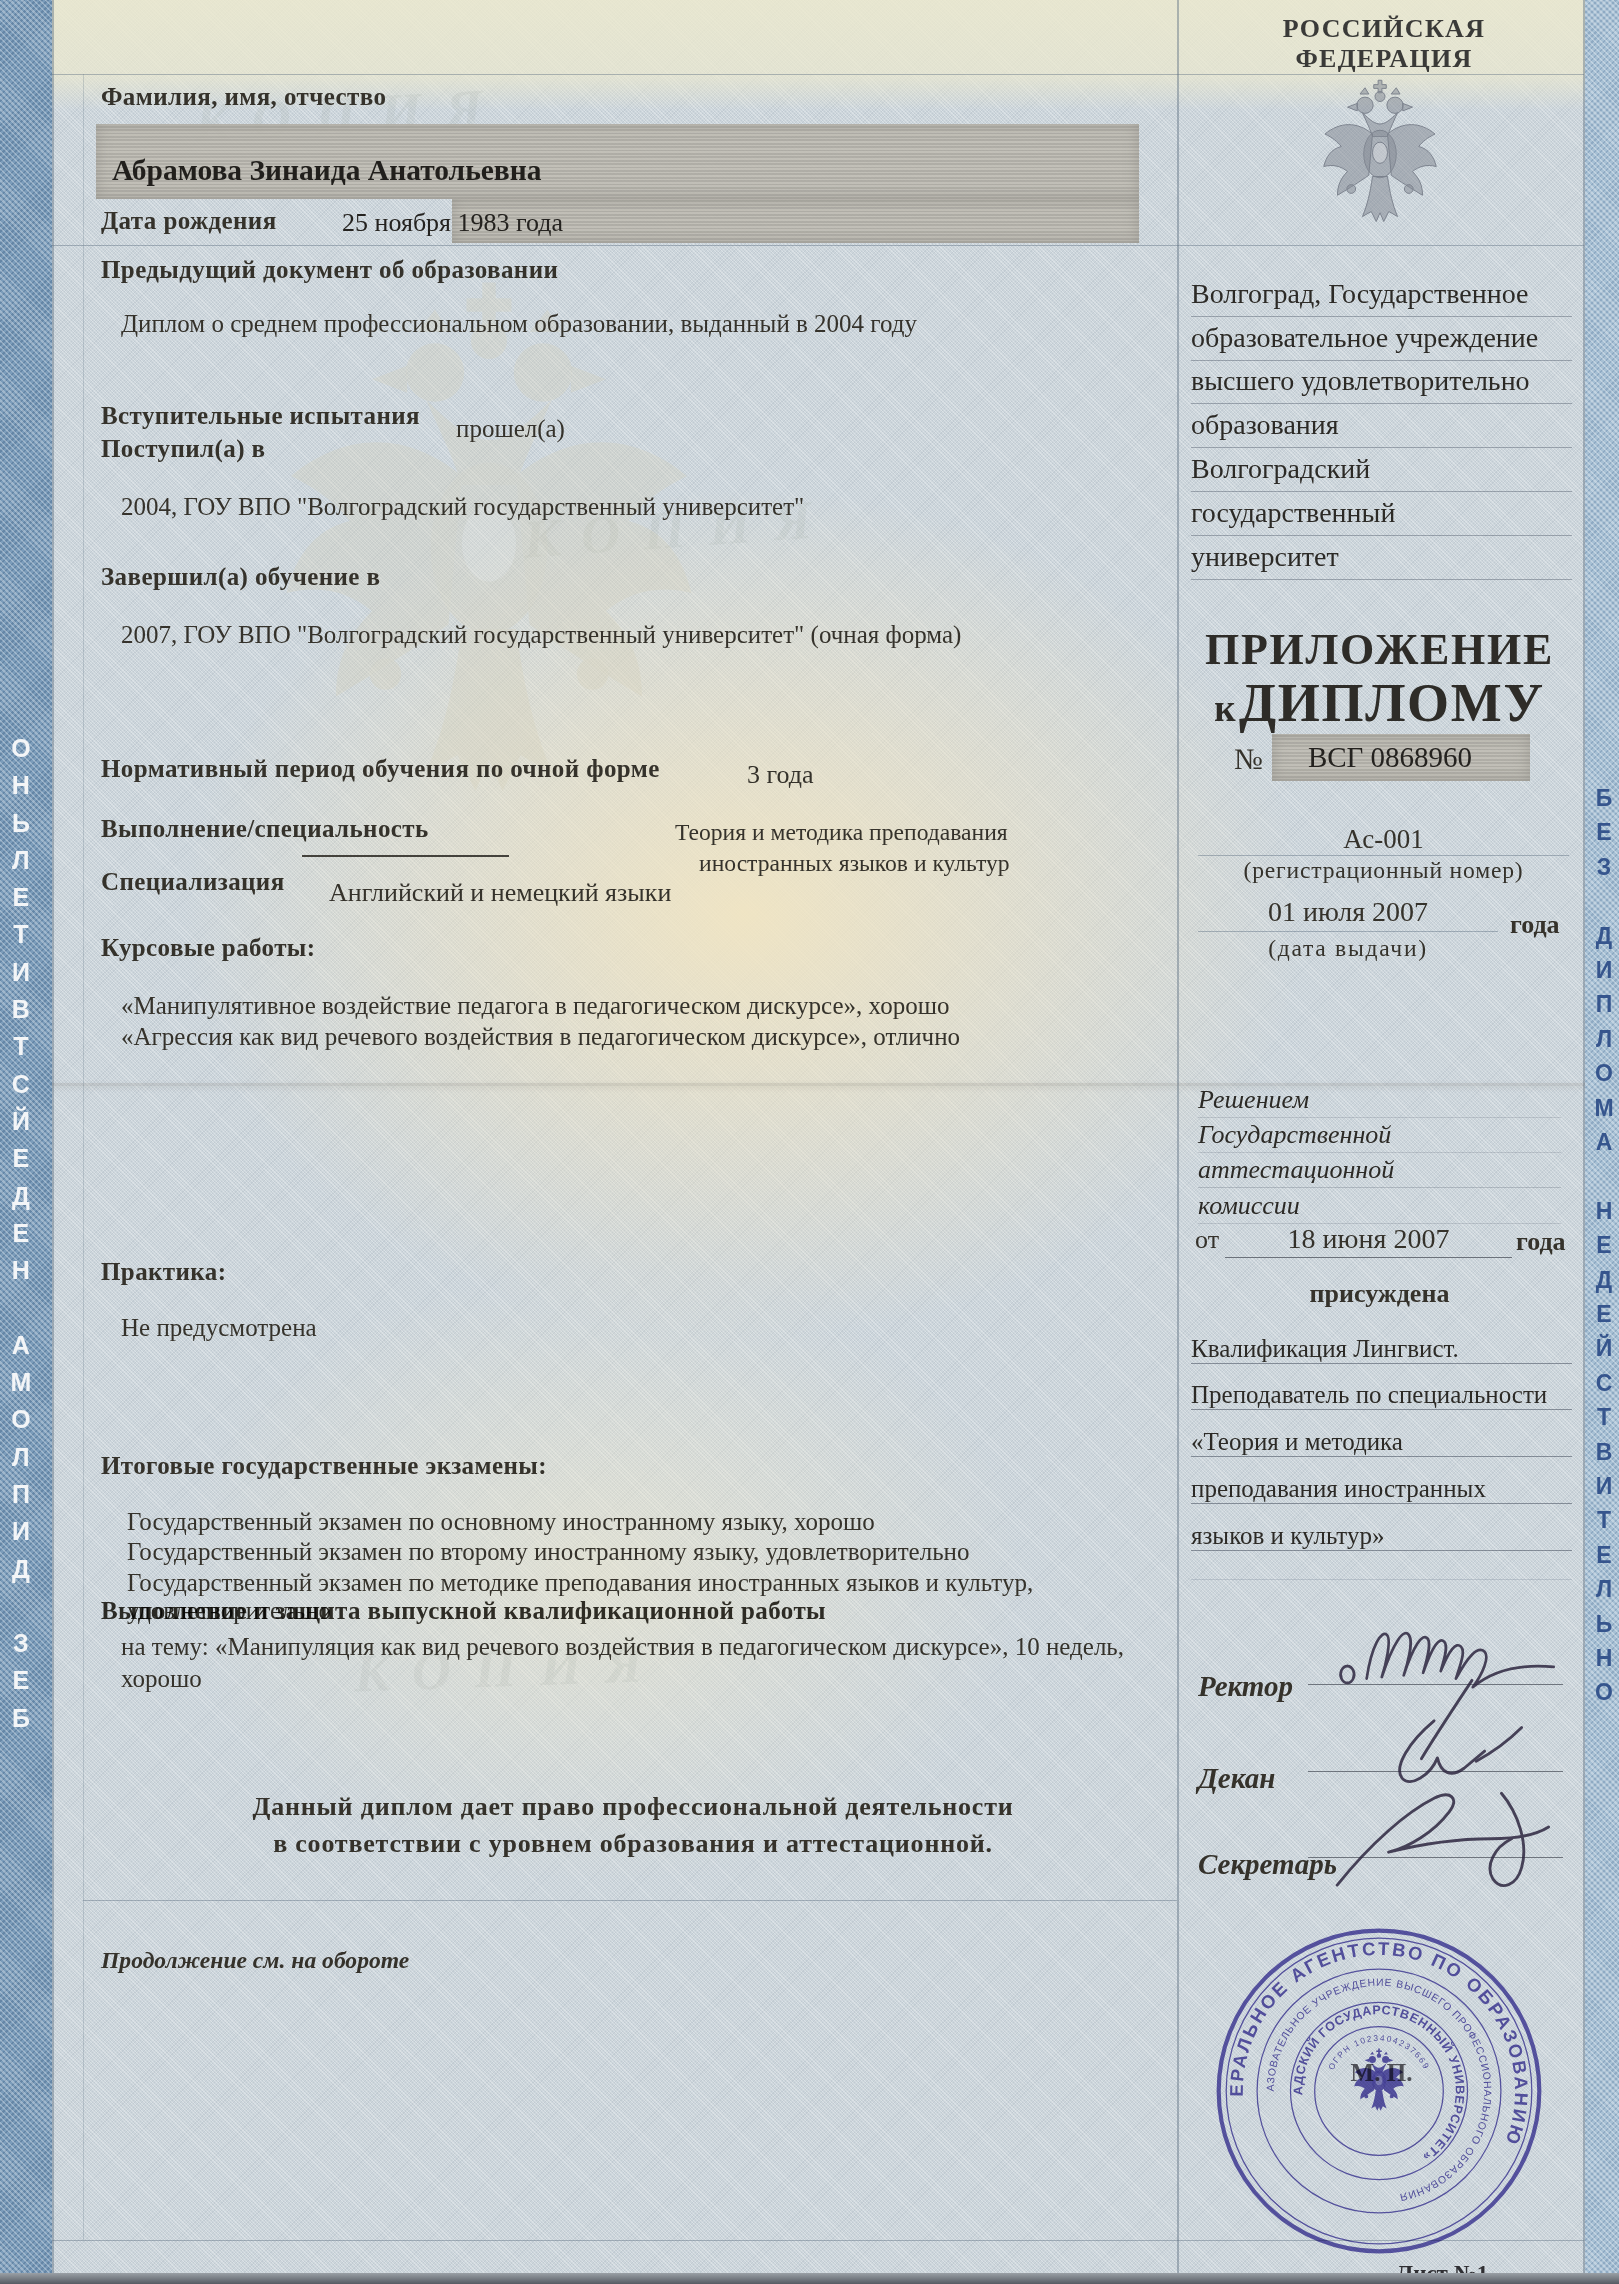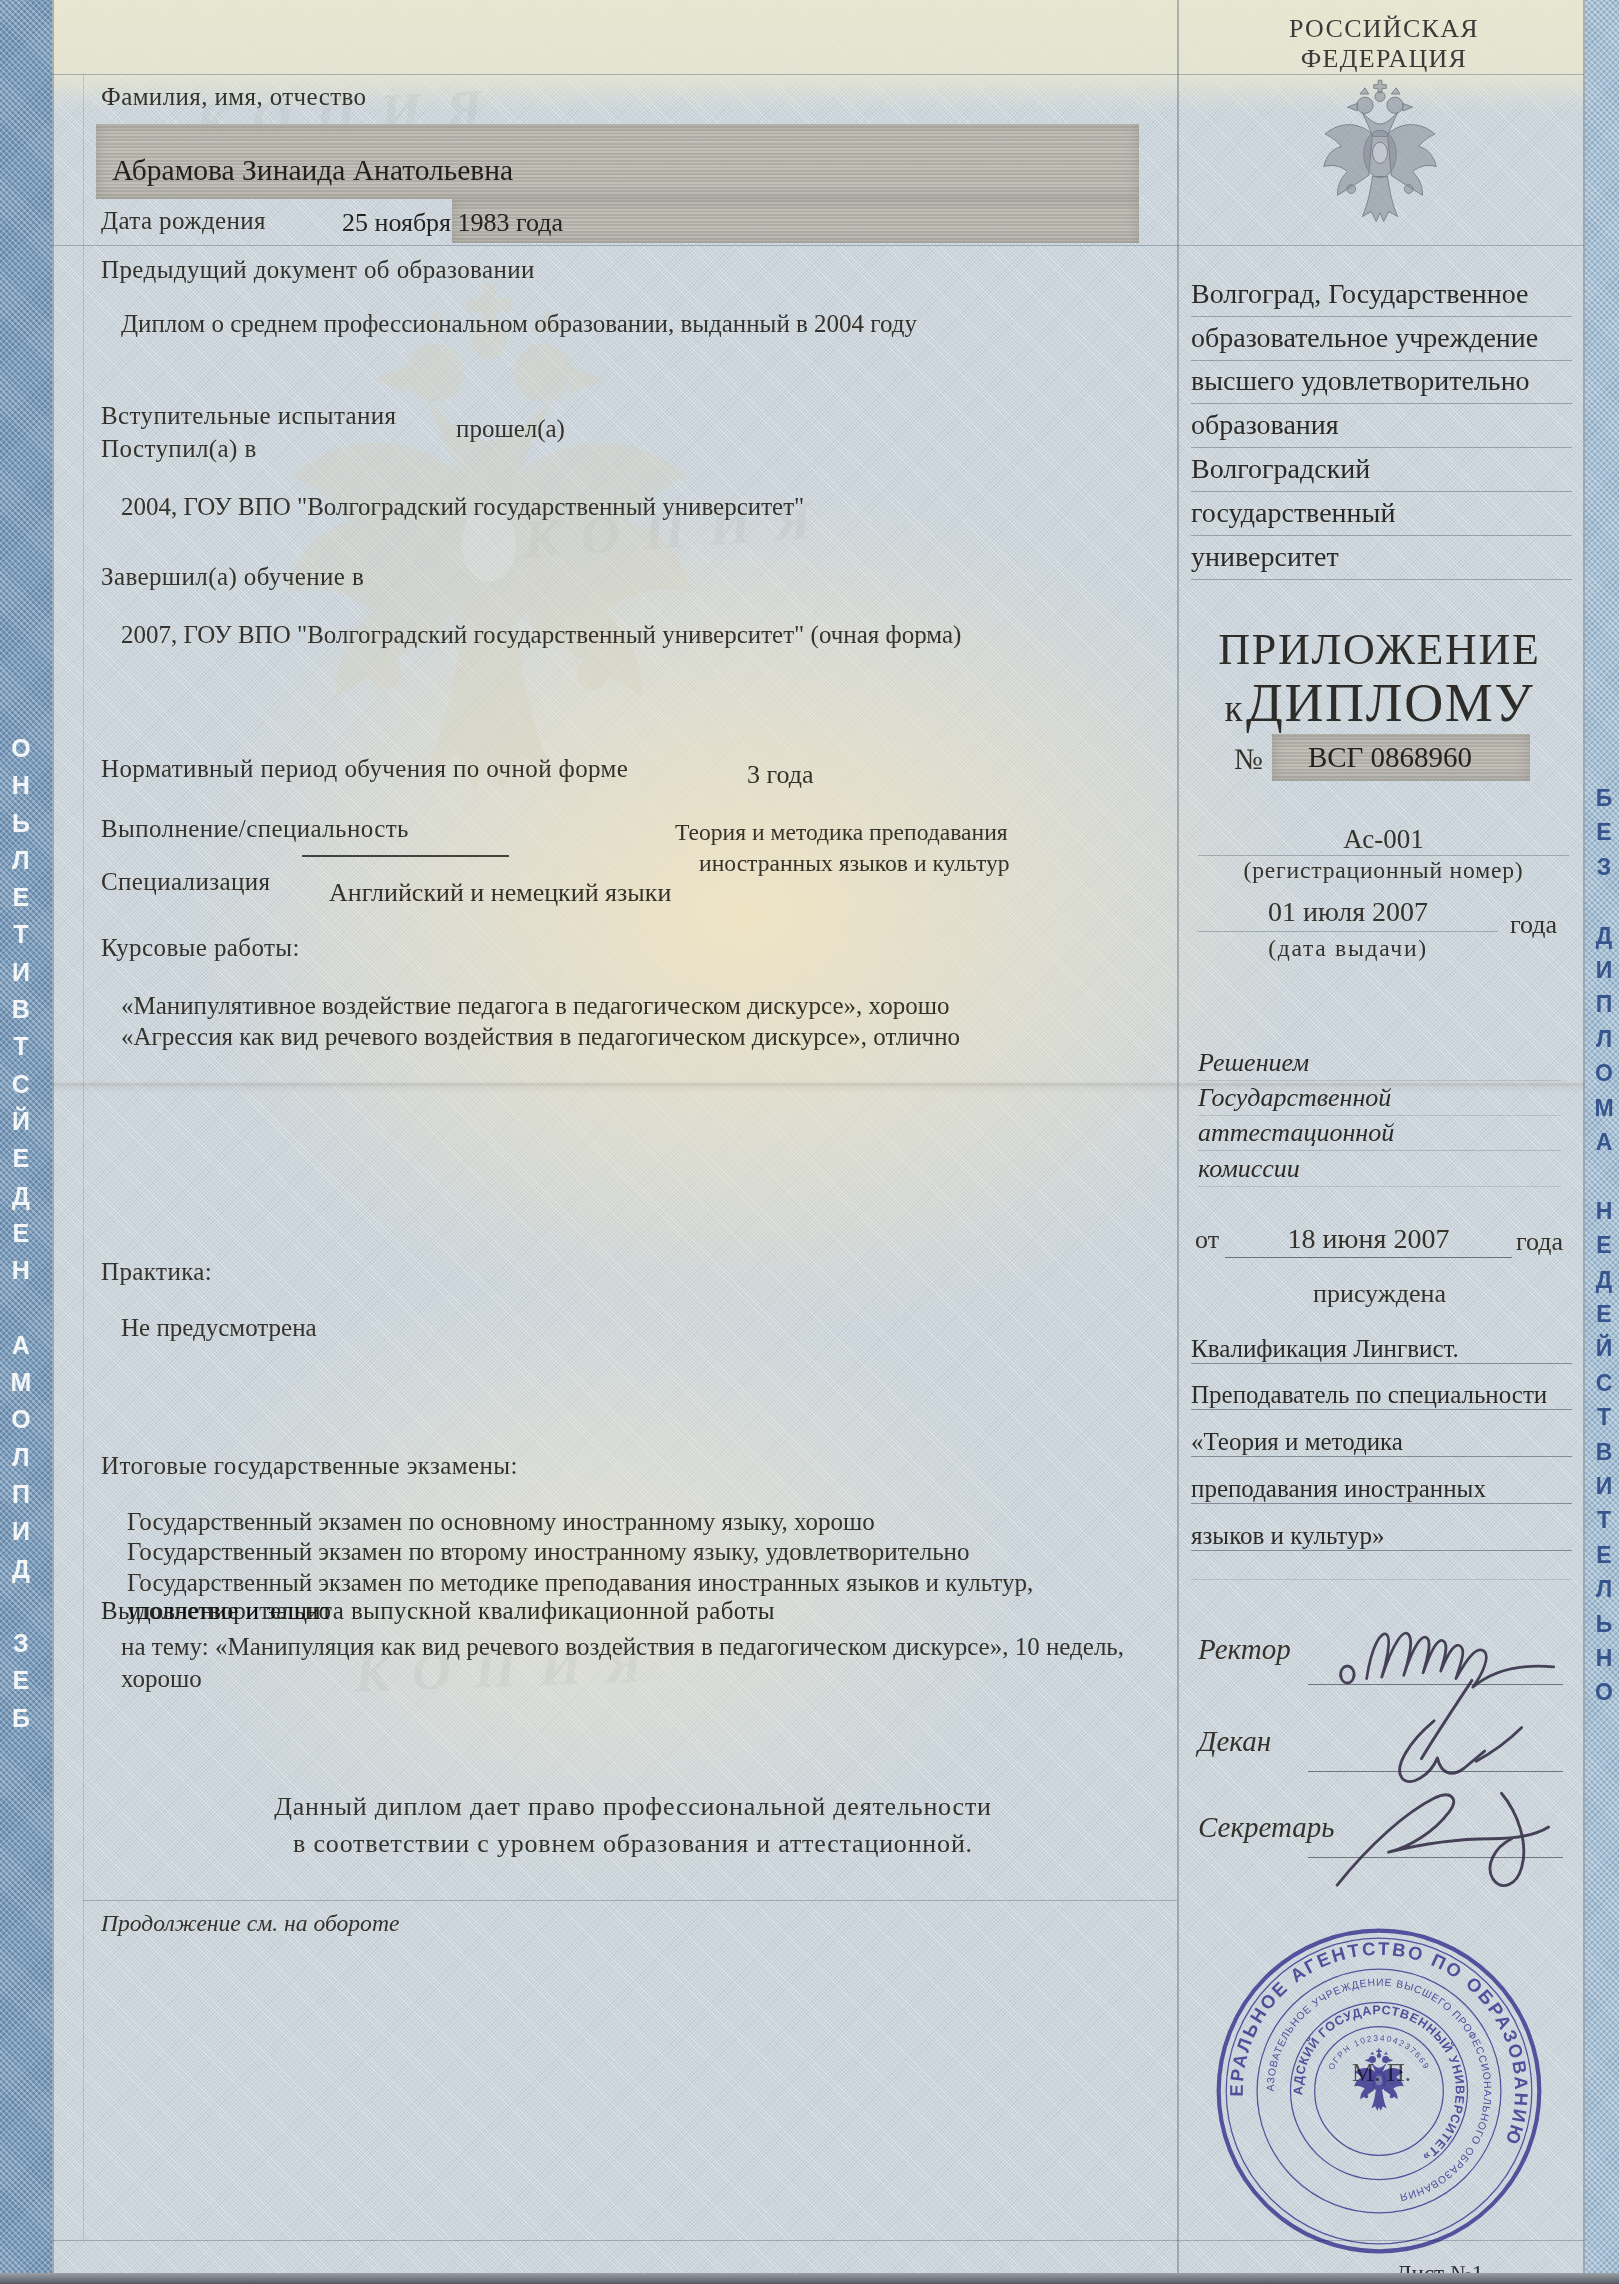--- a/index.html
+++ b/index.html
@@ -6,22 +6,22 @@
   .page{position:relative;width:1619px;height:2284px;overflow:hidden;
     background-color:#ccd5db;
     background-image:
       radial-gradient(ellipse 802px 607px at 46% 40%, rgba(241,229,195,.95), rgba(241,229,195,0) 70%),
       radial-gradient(ellipse 607px 439px at 37% 69%, rgba(240,233,205,.55), rgba(240,233,205,0) 70%),
       linear-gradient(180deg, rgba(236,233,206,.85) 0, rgba(236,233,206,.7) 74px, rgba(236,233,206,0) 110px),
       repeating-linear-gradient(45deg, rgba(255,255,255,.3) 0 0.8px, rgba(255,255,255,0) 0.8px 2.5px),
       repeating-linear-gradient(-45deg, rgba(125,140,155,.14) 0 0.8px, rgba(125,140,155,0) 0.8px 2.5px);
     font-family:"Liberation Serif","DejaVu Serif",serif;}
   .t{position:absolute;white-space:nowrap;color:#35322b;font-family:"Liberation Serif","DejaVu Serif",serif;}
-  .b{font-weight:normal;}
-  .i{font-style:italic;}
+  .b{font-weight:bold;}
+  .i{font-style:italic;margin-top:37px;}
   .c{text-align:center;white-space:normal;} .s28{font-size:23.6px;} .s30{font-size:25px;} .s31{font-size:26px;}
   .s33{font-size:28px;} .s35{font-size:29.5px;}
   .hair{position:absolute;background:rgba(95,112,130,.45);}
   .band-gray{position:absolute;background:
      repeating-linear-gradient(0deg,#adaaa2 0 1.7px,#c1beb5 1.7px 3.4px);
      box-shadow:inset 0 0 15px rgba(120,118,110,.45);opacity:.92;}
   .edge-left{position:absolute;left:0;top:0;width:52px;height:2284px;
      background:#7b9cba;
      background-image:repeating-linear-gradient(45deg, rgba(255,255,255,.28) 0 1.7px, rgba(255,255,255,0) 1.7px 4.2px),
        repeating-linear-gradient(-45deg, rgba(50,84,120,.3) 0 1.7px, rgba(50,84,120,0) 1.7px 4.2px);}

